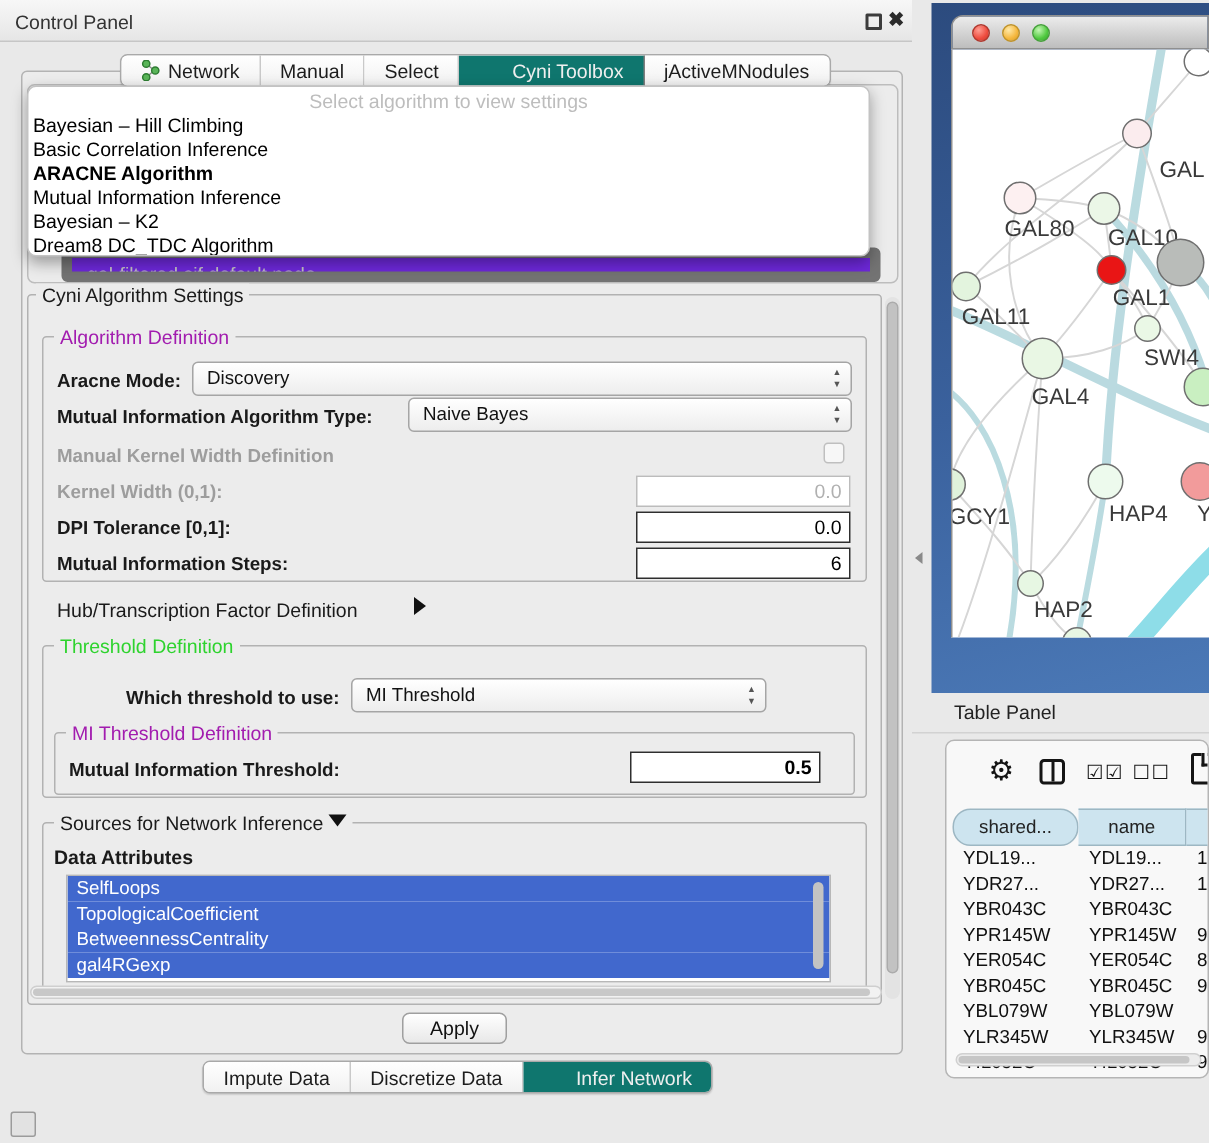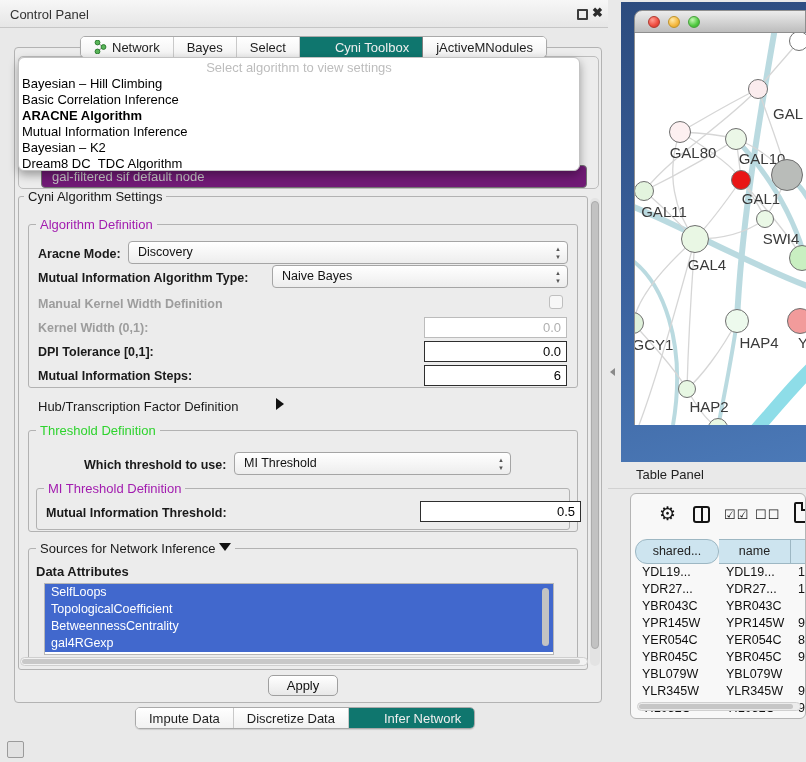--- a/index.html
+++ b/index.html
@@ -23,21 +23,21 @@
   .seg { display:flex; align-items:center; padding:0 13px; font-size:13px; color:#1d1d1d;
      border-right:1px solid #c9c9c9; background:linear-gradient(#ffffff,#f1f1f1); white-space:nowrap; }
   .seg:last-child { border-right:none; }
   .seg.sel { background:#0f766e; color:#efefef; border-right-color:#7f7f7f;padding-left:35px; }
   .seg .tabicon { margin-right:5px; display:inline-block; width:13px; height:14px; }
 
   
   .behind-box { position:absolute; left:18px; top:56px; width:581px; height:133px;
      border:1px solid #bdbdbd; border-radius:5px; background:#ececec; }
   .hidden-combo { position:absolute; left:22px; top:108px; width:546px; height:23px;
-     border:1px solid #737373; border-radius:4px; background:#701a75; color:#c4c4c4;
+     border:7px solid #737373; border-radius:4px; background:#6d28d9; color:#c4c4c4;
      font-size:13px; line-height:21px; padding-left:10px; overflow:hidden; }
 
   
   .algo-popup { position:absolute; left:18px; top:57px; width:562px; height:114px; background:#ffffff;
      border:1px solid #c3c3c3; border-radius:6px; box-shadow:0 4px 10px rgba(0,0,0,0.35); z-index:10; overflow:hidden; }
   .algo-ph { text-align:center; color:#bdbdbd; font-size:13px; height:16px; margin-top:2px; }
   .algo-item { font-size:13px; line-height:16px; padding-left:3px; color:#000; white-space:nowrap; }
   .algo-item.sel { font-weight:bold; }
 
   
@@ -148,21 +148,21 @@
         <span class="tabicon"><svg width="13" height="14" viewBox="0 0 13 14">
             <line x1="4" y1="3" x2="9" y2="7" stroke="#888" stroke-width="1"></line>
             <line x1="4" y1="11" x2="9" y2="7" stroke="#888" stroke-width="1"></line>
             <circle cx="3.5" cy="2.5" r="2.4" fill="#59b558" stroke="#2e7d32"></circle>
             <circle cx="9.5" cy="7" r="2.4" fill="#59b558" stroke="#2e7d32"></circle>
             <circle cx="3.5" cy="11.5" r="2.4" fill="#59b558" stroke="#2e7d32"></circle>
           </svg></span>
         <span>Network</span>
       </span>
       <span class="seg">
-        <span>Bayes</span>
+        <span>Manual</span>
       </span>
       <span class="seg">
         <span>Select</span>
       </span>
       <span class="seg sel">
         <span>Cyni Toolbox</span>
       </span>
       <span class="seg">
         <span>jActiveMNodules</span>
       </span>
@@ -214,21 +214,21 @@
   <div class="group" style="left:28px; top:430px; width:550px; height:102px;"></div>
   <span class="group-title t-green" style="left:36px; top:423px;">Threshold Definition</span>
 
   <span class="lbl" style="left:84px; top:458px;">Which threshold to use:</span>
   <div class="combo" style="left:234px; top:452px; width:277px; height:23px;">MI Threshold</div>
 
   <div class="group" style="left:36px; top:488px; width:534px; height:42px;"></div>
   <span class="group-title t-blue" style="left:44px; top:481px;">MI Threshold Definition</span>
 
   <span class="lbl" style="left:46px; top:506px;">Mutual Information Threshold:</span>
-  <div class="field" style="left:420px; top:501px; width:161px; height:21px;">0.5</div>
+  <div class="field" style="left:420px; top:501px; width:127px; height:21px;font-weight:bold;">0.5</div>
 
   <div class="group" style="left:28px; top:548px; width:550px; height:112px;"></div>
   <span class="group-title t-black" style="left:36px; top:541px;"><span>Sources for Network Inference</span> <span class="arrow-down"></span></span>
 
   <span class="lbl" style="left:36px; top:564px; font-size:13px;">Data Attributes</span>
 
   <div class="attr-list">
     <div id="attr-items">
         <div class="attr-item">SelfLoops</div>
         <div class="attr-item">TopologicalCoefficient</div>

